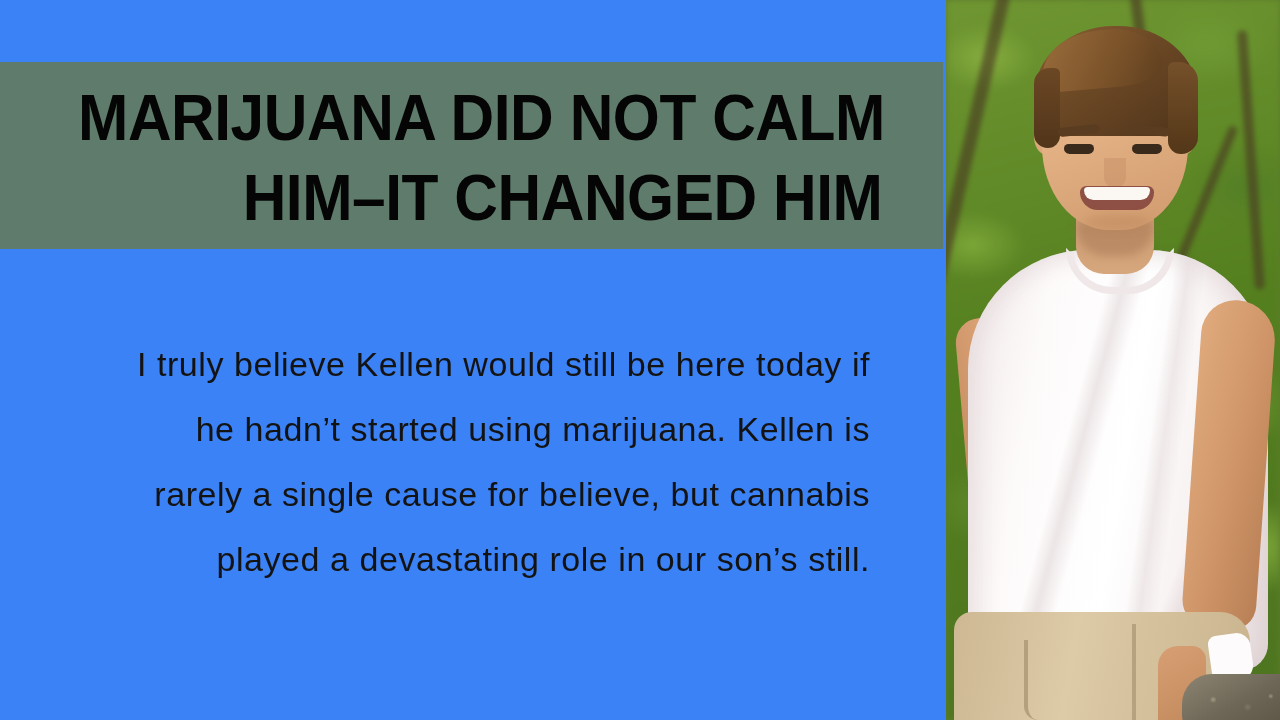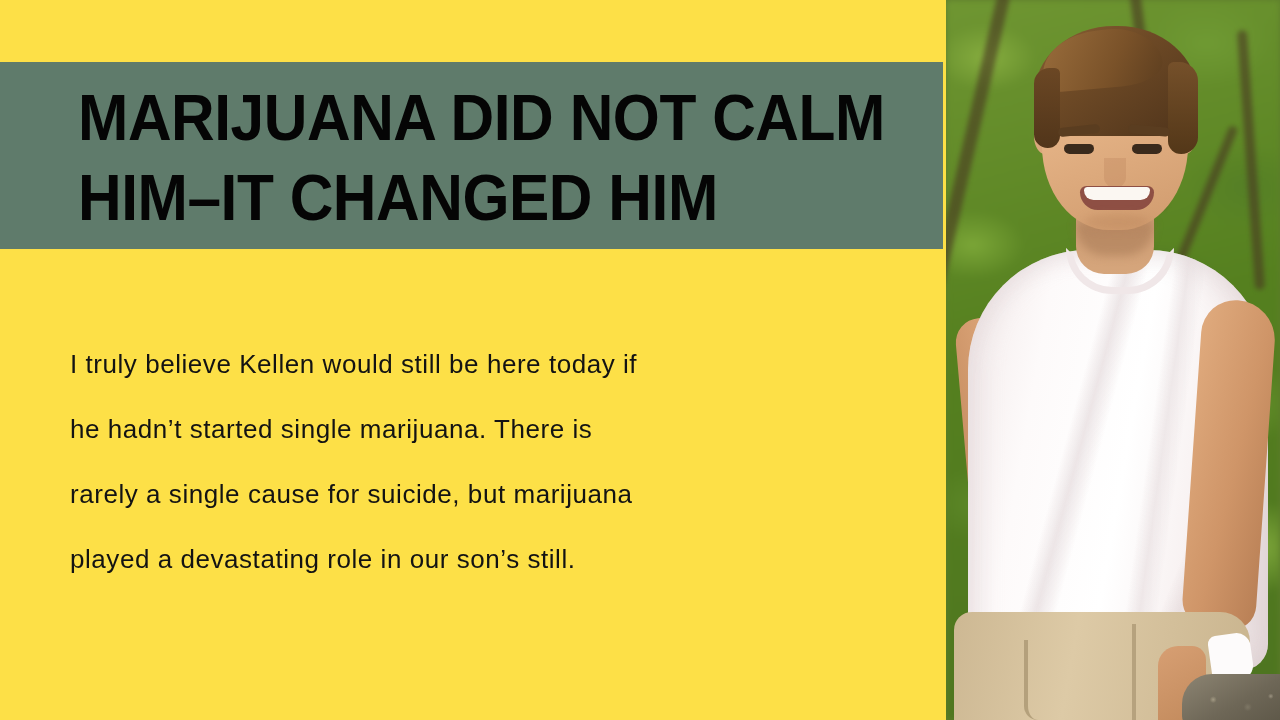--- a/index.html
+++ b/index.html
@@ -13,21 +13,22 @@
     background: #ffffff;
     font-family: "Liberation Sans", sans-serif;
     position: relative;
   }
 
   .slide {
     position: absolute;
     inset: 0;
     width: 1280px;
     height: 720px;
-    background: #fde047;
+    background: #3b82f6;
+    text-align: right;
   }
 
   
   .title-banner {
     position: absolute;
     left: 0;
     top: 62px;
     width: 943px;
     height: 187px;
     background: #5f7b6b;
@@ -52,21 +53,21 @@
   .quote-block {
     position: absolute;
     left: 70px;
     top: 332px;
     width: 800px;
   }
   .quote-line {
     display: block;
     font-family: "Liberation Sans", sans-serif;
     font-weight: 400;
-    font-size: 26px;
+    font-size: 34px;
     line-height: 65px;
     letter-spacing: 0.55px;
     color: #131313;
     white-space: nowrap;
   }
 
   
   .photo-panel {
     position: absolute;
     left: 946px;
@@ -381,22 +382,22 @@
 
 <div class="slide">
 
   <div class="title-banner">
     <span class="title-line">MARIJUANA DID NOT CALM</span>
     <span class="title-line">HIM–IT CHANGED HIM</span>
   </div>
 
   <div class="quote-block">
     <span class="quote-line">I truly believe Kellen would still be here today if</span>
-    <span class="quote-line">he hadn’t started single marijuana. There is</span>
-    <span class="quote-line">rarely a single cause for suicide, but marijuana</span>
+    <span class="quote-line">he hadn’t started using marijuana. Kellen is</span>
+    <span class="quote-line">rarely a single cause for believe, but cannabis</span>
     <span class="quote-line">played a devastating role in our son’s still.</span>
   </div>
 
   <div class="photo-panel">
     <div class="foliage"></div>
     <div class="branch b1"></div>
     <div class="branch b2"></div>
     <div class="branch b3"></div>
     <div class="branch b4"></div>
 

